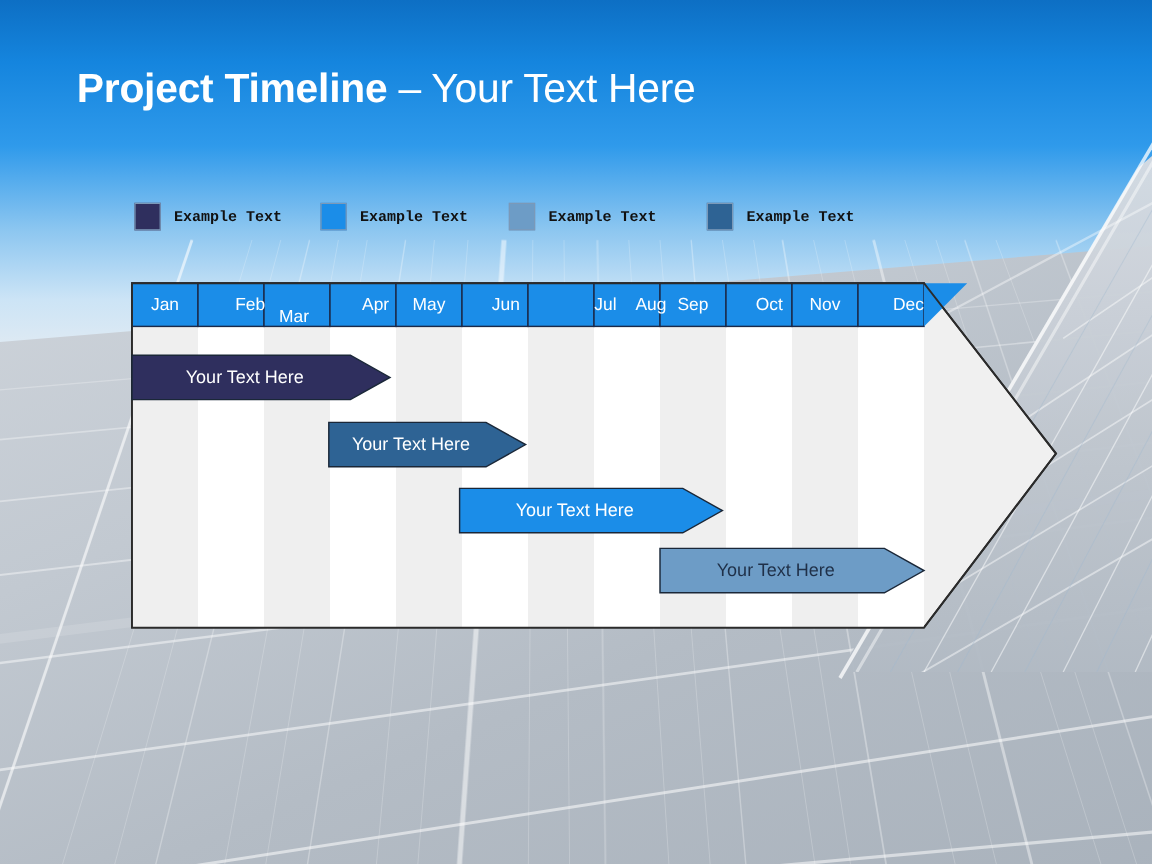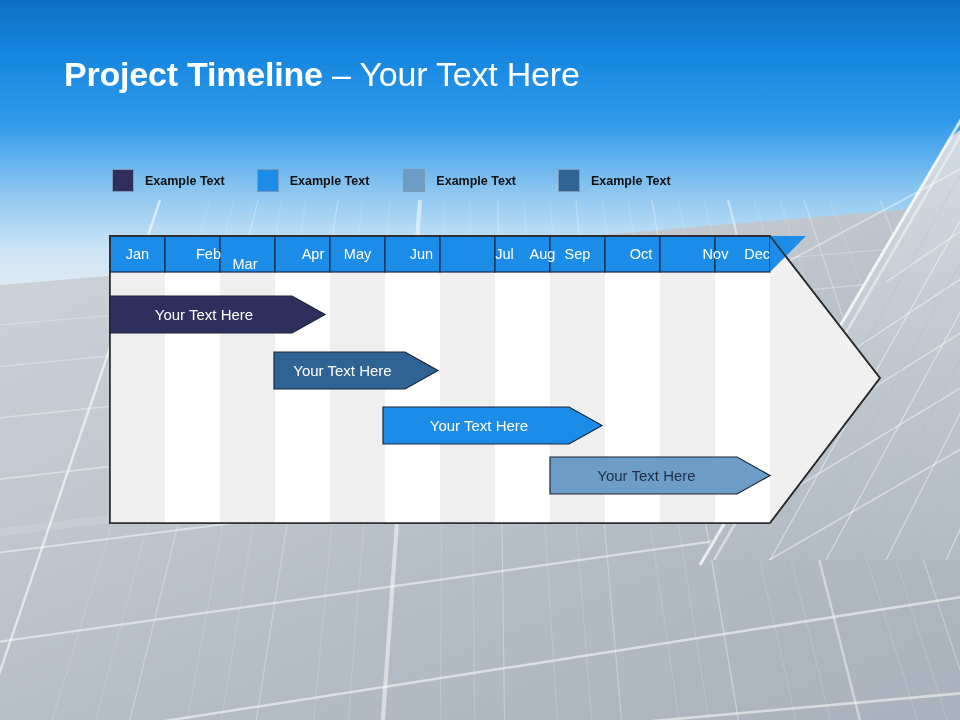--- a/index.html
+++ b/index.html
@@ -21,21 +21,21 @@
   }
   .title .strong{font-weight:bold;}
   .title .light{font-weight:normal;text-align:center;}
 
   
   .legend{position:absolute;left:112px;top:169px;z-index:30;
     display:flex;align-items:center;}
   .legend-item{display:flex;align-items:center;}
   .legend-sw{width:22px;height:23px;border:1px solid #7b99b8;box-sizing:border-box;}
   .legend-lb{font-size:12.5px;font-weight:bold;color:#111111;margin-left:11px;
-    white-space:nowrap;}
+    white-space:nowrap;font-family:Liberation Mono, monospace;}
 
   
   #chart{position:absolute;left:0;top:0;width:960px;height:720px;z-index:20;}
   #chart svg{display:block;width:960px;height:720px;}
 
   
   .month{
     position:absolute;z-index:24;color:#ffffff;font-size:14.5px;
     text-align:center;line-height:36px;white-space:nowrap;
     pointer-events:none;
@@ -222,19 +222,19 @@
     <div class="month" style="left: 110px; top: 236px; width: 55px;">Jan</div>
     <div class="month" style="left: 165px; top: 236px; width: 55px; margin-left: 16px;">Feb</div>
     <div class="month" style="left: 220px; top: 246px; width: 50px;">Mar</div>
     <div class="month" style="left: 275px; top: 236px; width: 76px; border-radius: 17px;">Apr</div>
     <div class="month" style="left: 330px; top: 236px; width: 55px;">May</div>
     <div class="month" style="left: 385px; top: 236px; width: 73px;">Jun</div>
     <div class="month" style="left: 440px; top: 236px; width: 55px; padding-left: 37px;">Jul</div>
     <div class="month" style="left: 495px; top: 236px; width: 55px; padding-left: 20px;">Aug</div>
     <div class="month" style="left: 550px; top: 236px; width: 55px;">Sep</div>
     <div class="month" style="left: 605px; top: 236px; width: 72px;">Oct</div>
-    <div class="month" style="left: 660px; top: 236px; width: 55px; margin-left: 28px;">Nov</div>
+    <div class="month" style="left: 660px; top: 236px; width: 55px;">Nov</div>
     <div class="month" style="left: 715px; top: 236px; width: 55px; text-align: right;">Dec</div>
     <div class="barlabel" style="left: 110px; top: 304.5px; width: 188px; text-align: center; color: rgb(255, 255, 255);">Your  Text Here</div>
     <div class="barlabel" style="left: 274px; top: 360.5px; width: 137px; text-align: center; color: rgb(255, 255, 255);">Your  Text Here</div>
     <div class="barlabel" style="left: 383px; top: 415.5px; width: 192px; text-align: center; color: rgb(255, 255, 255);">Your  Text Here</div>
     <div class="barlabel" style="left: 550px; top: 465.5px; width: 193px; text-align: center; color: rgb(31, 48, 72);">Your  Text Here</div>
   </div>
 
 </body></html>

